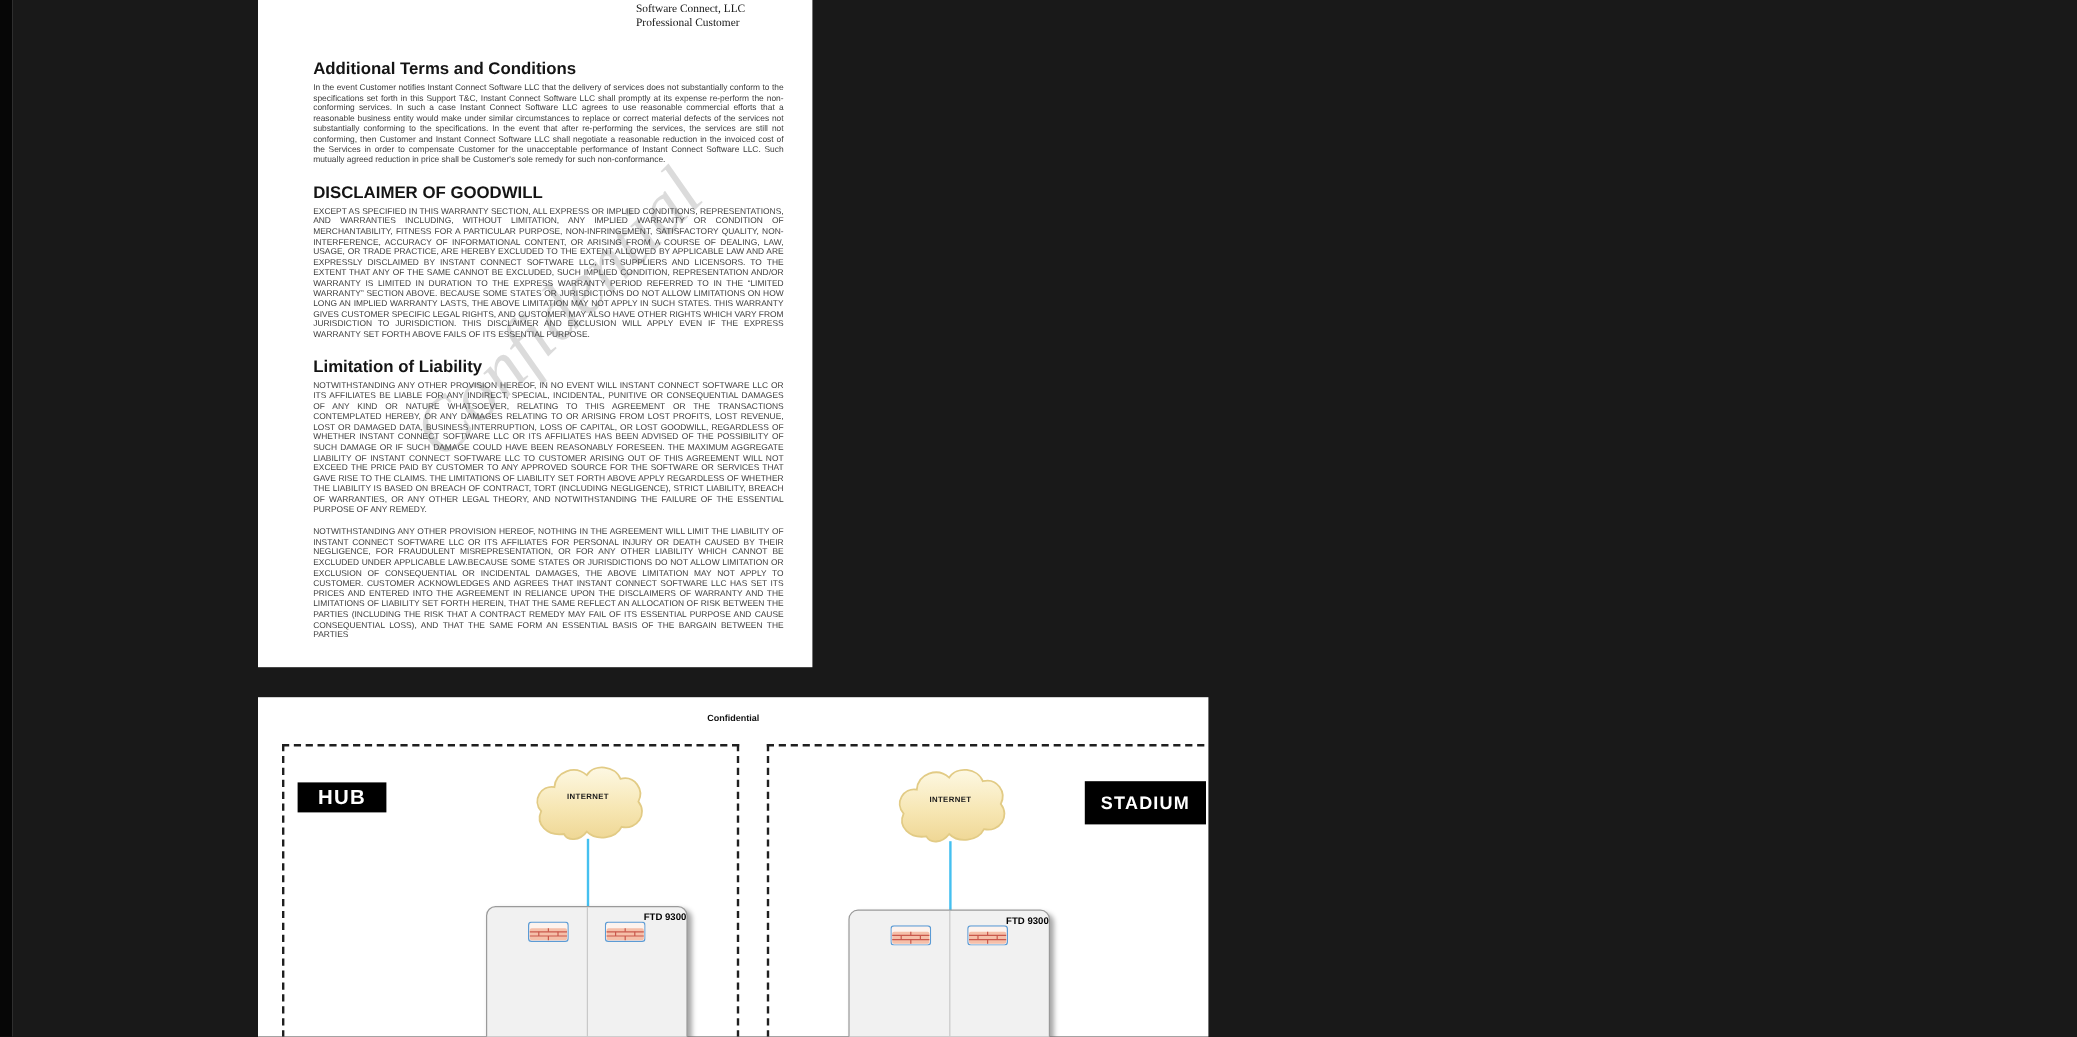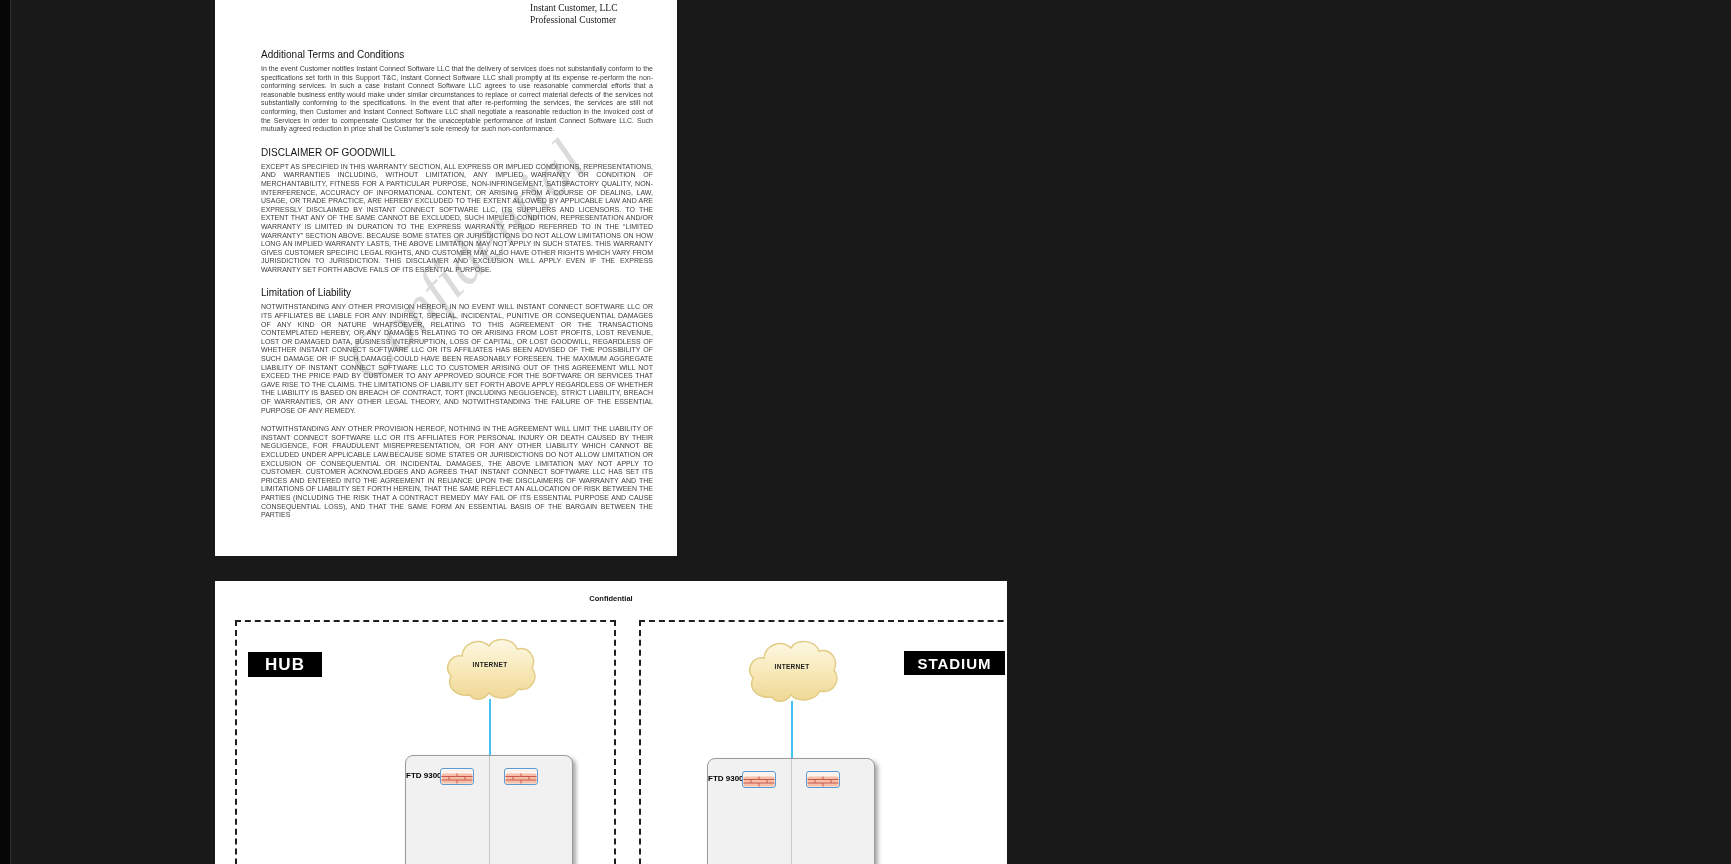--- a/index.html
+++ b/index.html
@@ -21,39 +21,39 @@
     position:absolute;left:315px;top:3px;
     font-family:"Liberation Serif",serif;font-size:9.5px;line-height:11.5px;color:#161616;
   }
   .watermark{
     position:absolute;left:-35px;top:226px;width:570px;text-align:center;
     transform:rotate(-45deg);
     font-family:"Liberation Serif",serif;font-style:italic;
     font-size:62px;color:rgba(90,90,90,0.22);white-space:nowrap;pointer-events:none;
   }
   .content{position:absolute;left:46px;top:49px;width:392px;color:#3c3c3c;}
-  .sec-heading{font-size:10px;font-weight:normal;color:#141414;margin:13px 0 5px 0;}
+  .sec-heading{font-size:14px;font-weight:bold;color:#141414;margin:13px 0 5px 0;}
   .sec-heading.first{margin-top:0;}
   .body-para{font-size:7px;line-height:8.6px;text-align:justify;margin:0 0 10px 0;}
 
   
   .confidential{
     position:absolute;top:13px;left:0;right:0;text-align:center;
     font-size:7.5px;font-weight:600;color:#111;
   }
   .site-box{position:absolute;border:2px dashed #1f1f1f;background:transparent;}
   .site-box.hub{left:20px;top:39px;width:377px;height:310px;}
   .site-box.stadium{left:424px;top:39px;width:520px;height:310px;}
 
   .site-label{
     position:absolute;background:#000;color:#fff;font-weight:bold;
     display:flex;align-items:center;justify-content:center;letter-spacing:1px;
   }
   .site-label.hub{left:33px;top:71px;width:74px;height:25px;font-size:17px;}
-  .site-label.stadium{left:689px;top:70px;width:101px;height:24px;font-size:15px;}
+  .site-label.stadium{left:689px;top:70px;width:101px;height:36px;font-size:15px;}
 
   .cloud{position:absolute;width:96px;height:70px;}
   .cloud.left{left:227px;top:52px;}
   .cloud.right{left:529px;top:54px;}
   .cloud svg{position:absolute;inset:0;}
   .cloud-label{
     position:absolute;left:0;right:0;top:28px;text-align:center;
     font-size:6.5px;font-weight:bold;color:#1a1a1a;letter-spacing:0.3px;
   }
 
@@ -61,35 +61,35 @@
   .link-line.left{left:274px;top:118px;height:58px;}
   .link-line.right{left:576px;top:120px;height:60px;}
 
   .ftd{
     position:absolute;width:166px;height:120px;background:#f1f1f1;
     border:1px solid #9a9a9a;border-radius:8px;
     box-shadow:3px 3px 4px rgba(0,0,0,0.35);
   }
   .ftd.left{left:190px;top:174px;}
   .ftd.right{left:492px;top:177px;}
-  .ftd-label{margin-top:15px;text-align:left;font-size:8px;font-weight:bold;color:#000;}
+  .ftd-label{margin-top:4px;text-align:right;font-size:8px;font-weight:bold;color:#000;}
   .ftd-divider{position:absolute;left:50%;top:0;bottom:0;width:1px;background:#c9c9c9;}
   .fw-row{position:absolute;left:0;right:0;top:12px;display:flex;justify-content:center;gap:30px;}
 </style>
 </head>
 <body>
 
 <div class="viewer">
   <div class="left-strip"></div>
 
   <div class="page page1">
     <div class="watermark">Confidential</div>
 
     <div class="doc-header">
-      <div>Instant Customer, LLC</div>
+      <div>Software Connect, LLC</div>
       <div>Professional Customer</div>
     </div>
 
     <div class="content">
       <div class="sec-heading first">Additional Terms and Conditions</div>
       <p class="body-para">In the event Customer notifies Instant Connect Software LLC that the delivery of services does not substantially conform to the specifications set forth in this Support T&amp;C, Instant Connect Software LLC shall promptly at its expense re-perform the non-conforming services. In such a case Instant Connect Software LLC agrees to use reasonable commercial efforts that a reasonable business entity would make under similar circumstances to replace or correct material defects of the services not substantially conforming to the specifications. In the event that after re-performing the services, the services are still not conforming, then Customer and Instant Connect Software LLC shall negotiate a reasonable reduction in the invoiced cost of the Services in order to compensate Customer for the unacceptable performance of Instant Connect Software LLC. Such mutually agreed reduction in price shall be Customer's sole remedy for such non-conformance.</p>
 
       <div class="sec-heading">DISCLAIMER OF GOODWILL</div>
       <p class="body-para">EXCEPT AS SPECIFIED IN THIS WARRANTY SECTION, ALL EXPRESS OR IMPLIED CONDITIONS, REPRESENTATIONS, AND WARRANTIES INCLUDING, WITHOUT LIMITATION, ANY IMPLIED WARRANTY OR CONDITION OF MERCHANTABILITY, FITNESS FOR A PARTICULAR PURPOSE, NON-INFRINGEMENT, SATISFACTORY QUALITY, NON-INTERFERENCE, ACCURACY OF INFORMATIONAL CONTENT, OR ARISING FROM A COURSE OF DEALING, LAW, USAGE, OR TRADE PRACTICE, ARE HEREBY EXCLUDED TO THE EXTENT ALLOWED BY APPLICABLE LAW AND ARE EXPRESSLY DISCLAIMED BY INSTANT CONNECT SOFTWARE LLC, ITS SUPPLIERS AND LICENSORS. TO THE EXTENT THAT ANY OF THE SAME CANNOT BE EXCLUDED, SUCH IMPLIED CONDITION, REPRESENTATION AND/OR WARRANTY IS LIMITED IN DURATION TO THE EXPRESS WARRANTY PERIOD REFERRED TO IN THE “LIMITED WARRANTY” SECTION ABOVE. BECAUSE SOME STATES OR JURISDICTIONS DO NOT ALLOW LIMITATIONS ON HOW LONG AN IMPLIED WARRANTY LASTS, THE ABOVE LIMITATION MAY NOT APPLY IN SUCH STATES. THIS WARRANTY GIVES CUSTOMER SPECIFIC LEGAL RIGHTS, AND CUSTOMER MAY ALSO HAVE OTHER RIGHTS WHICH VARY FROM JURISDICTION TO JURISDICTION. THIS DISCLAIMER AND EXCLUSION WILL APPLY EVEN IF THE EXPRESS WARRANTY SET FORTH ABOVE FAILS OF ITS ESSENTIAL PURPOSE.</p>
 

